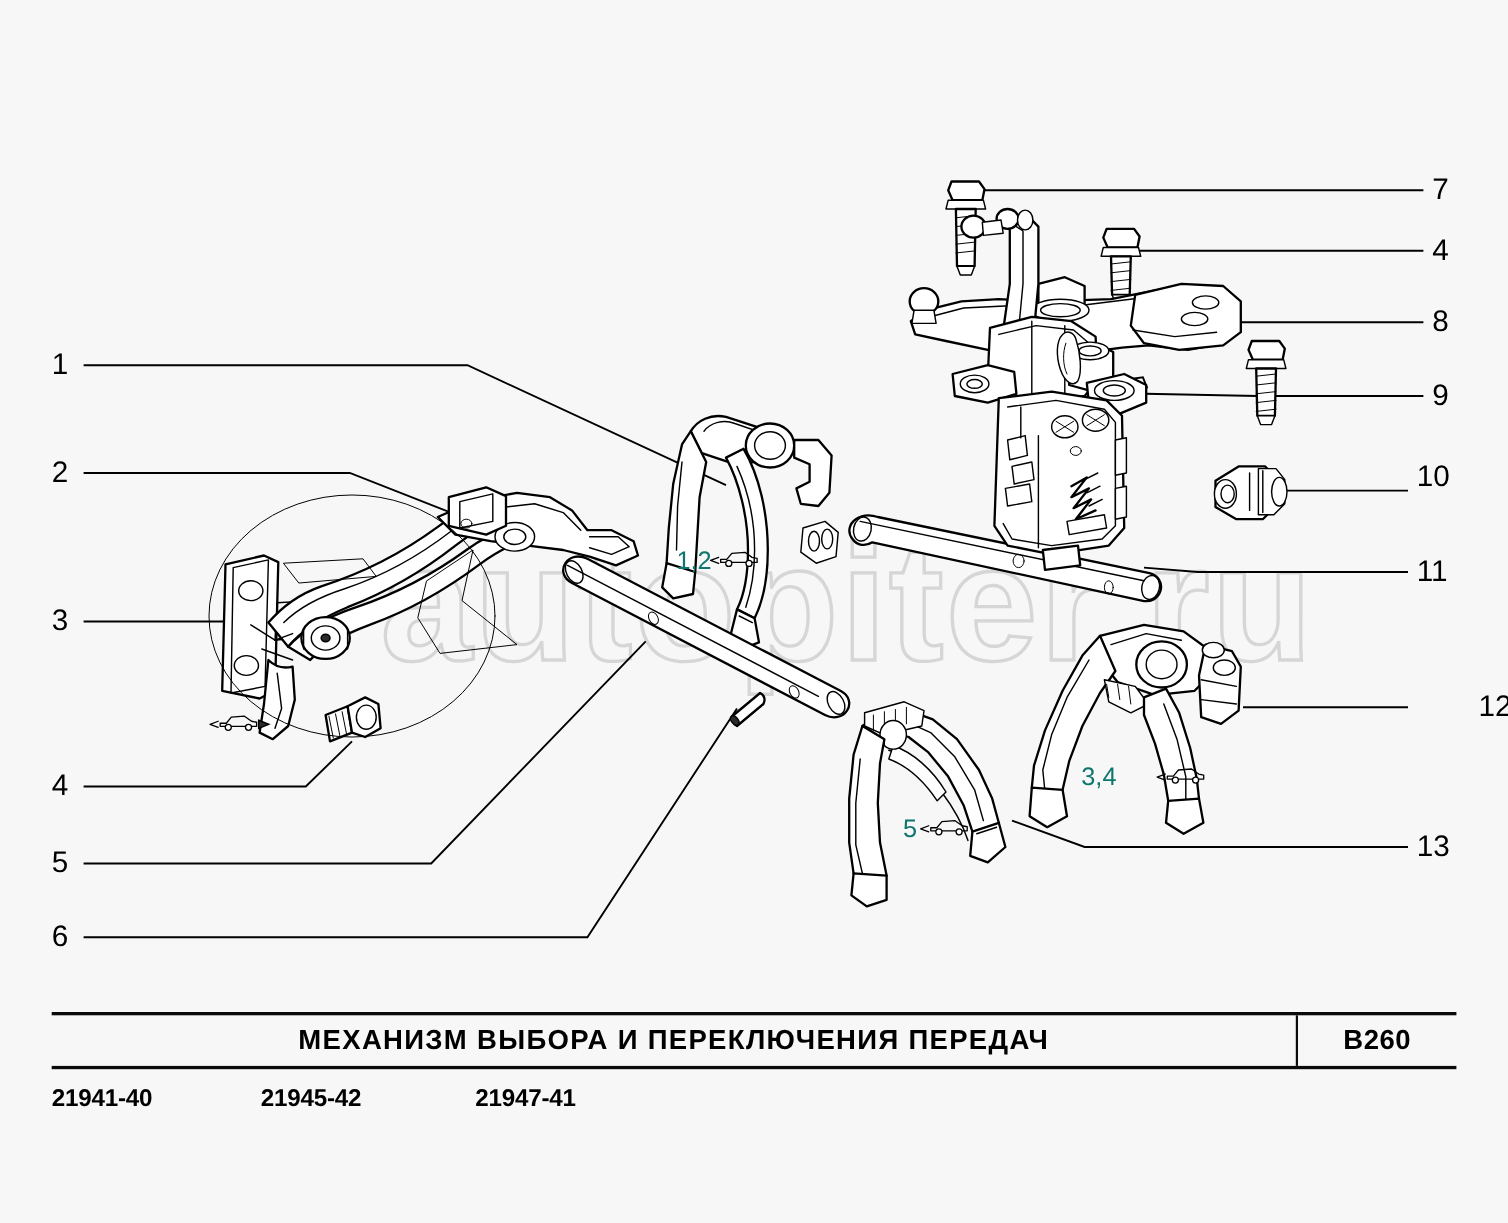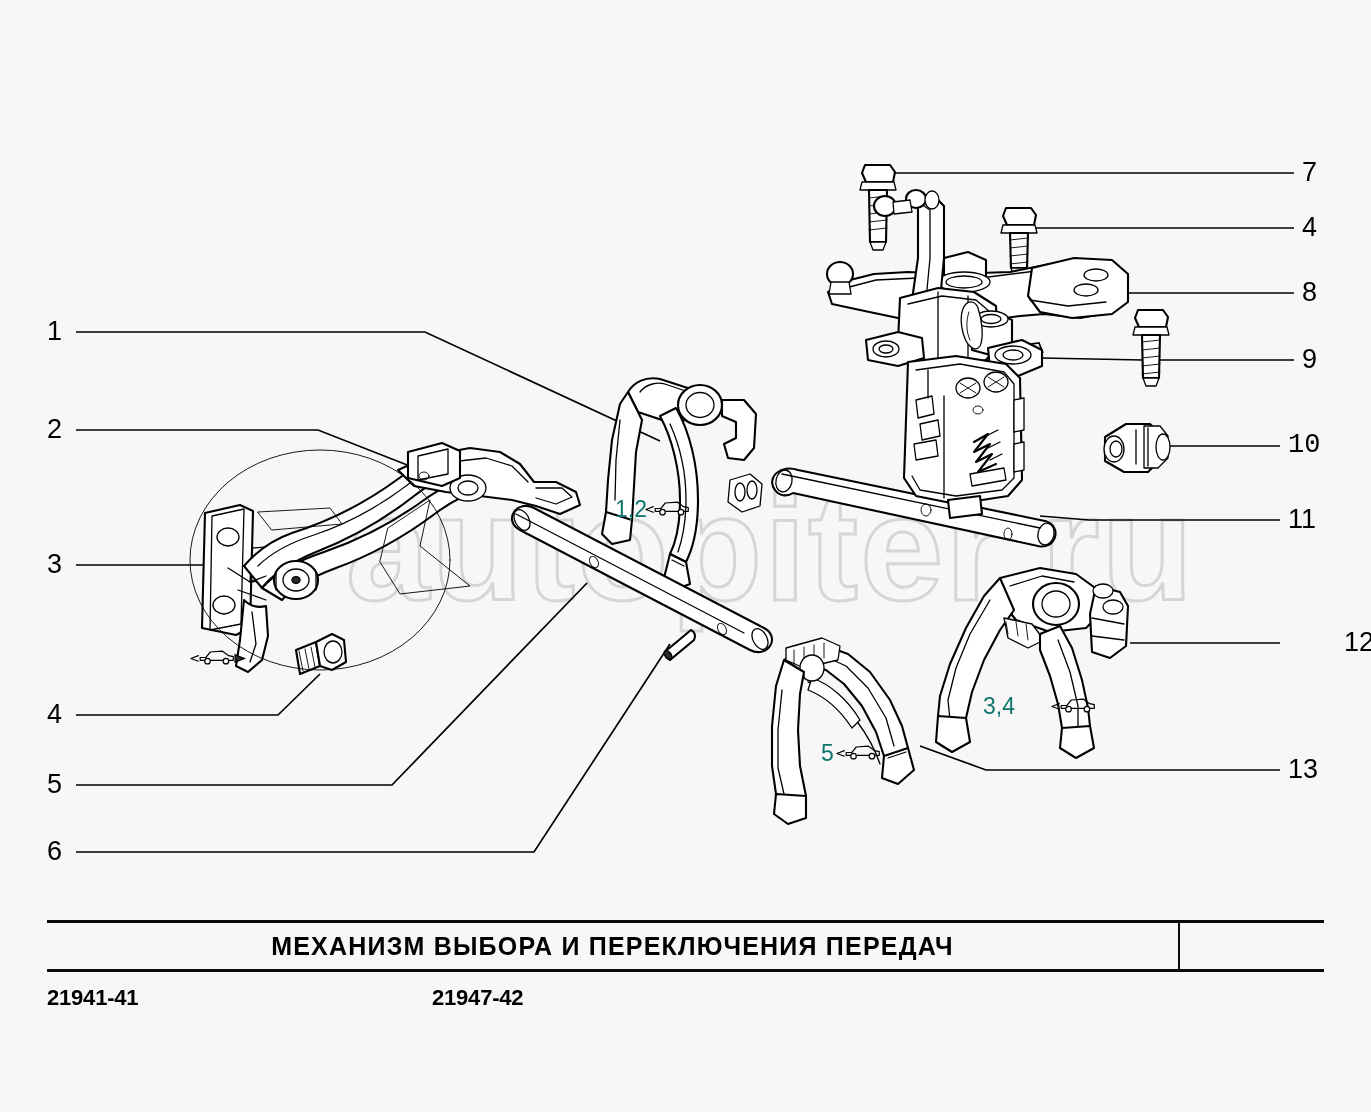--- a/index.html
+++ b/index.html
@@ -423,39 +423,40 @@
   <div class="callout-num" style="left:47px;top:416px;">2</div>
   <div class="callout-num" style="left:47px;top:551px;">3</div>
   <div class="callout-num" style="left:47px;top:701px;">4</div>
   <div class="callout-num" style="left:47px;top:771px;">5</div>
   <div class="callout-num" style="left:47px;top:838px;">6</div>
 
   <div class="callout-num" style="left:1302px;top:159px;">7</div>
   <div class="callout-num" style="left:1302px;top:214px;">4</div>
   <div class="callout-num" style="left:1302px;top:279px;">8</div>
   <div class="callout-num" style="left:1302px;top:346px;">9</div>
-  <div class="callout-num" style="left:1288px;top:432px;font-family:Liberation Mono, monospace;">10</div>
+  <div class="callout-num" style="left:1288px;top:420px;">10</div>
   <div class="callout-num" style="left:1288px;top:506px;">11</div>
   <div class="callout-num" style="left:1344px;top:629px;">12</div>
   <div class="callout-num" style="left:1288px;top:756px;text-align:right;">13</div>
 
   <div class="gear-label" style="left:615px;top:498px;">1,2</div>
   <div class="gear-label" style="left:983px;top:695px;">3,4</div>
   <div class="gear-label" style="left:821px;top:742px;">5</div>
 
   <div class="titleblock">
     <div class="tb-rule"></div>
     <div class="tb-body">
       <div class="tb-title">МЕХАНИЗМ  ВЫБОРА  И  ПЕРЕКЛЮЧЕНИЯ  ПЕРЕДАЧ</div>
       <div class="tb-divider"></div>
+      <div class="tb-code">B260</div>
     </div>
     <div class="tb-rule"></div>
   </div>
 
   <div class="partnums">
     <div class="pn-row">
-      <div class="pn-cell pn-c1">21941-41</div>
-      <div class="pn-cell pn-c2"></div>
-      <div class="pn-cell pn-c3">21947-42</div>
+      <div class="pn-cell pn-c1">21941-40</div>
+      <div class="pn-cell pn-c2">21945-42</div>
+      <div class="pn-cell pn-c3">21947-41</div>
     </div>
   </div>
 
 </div>
 
 </body></html>

